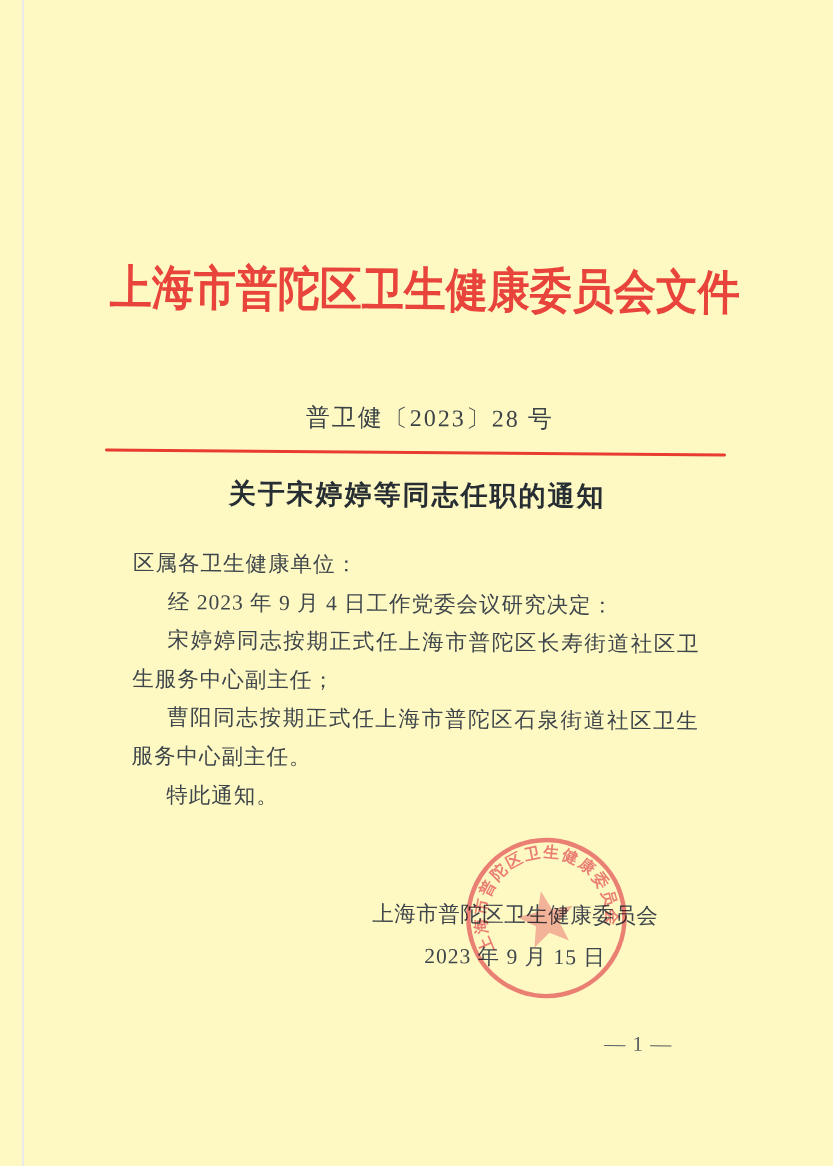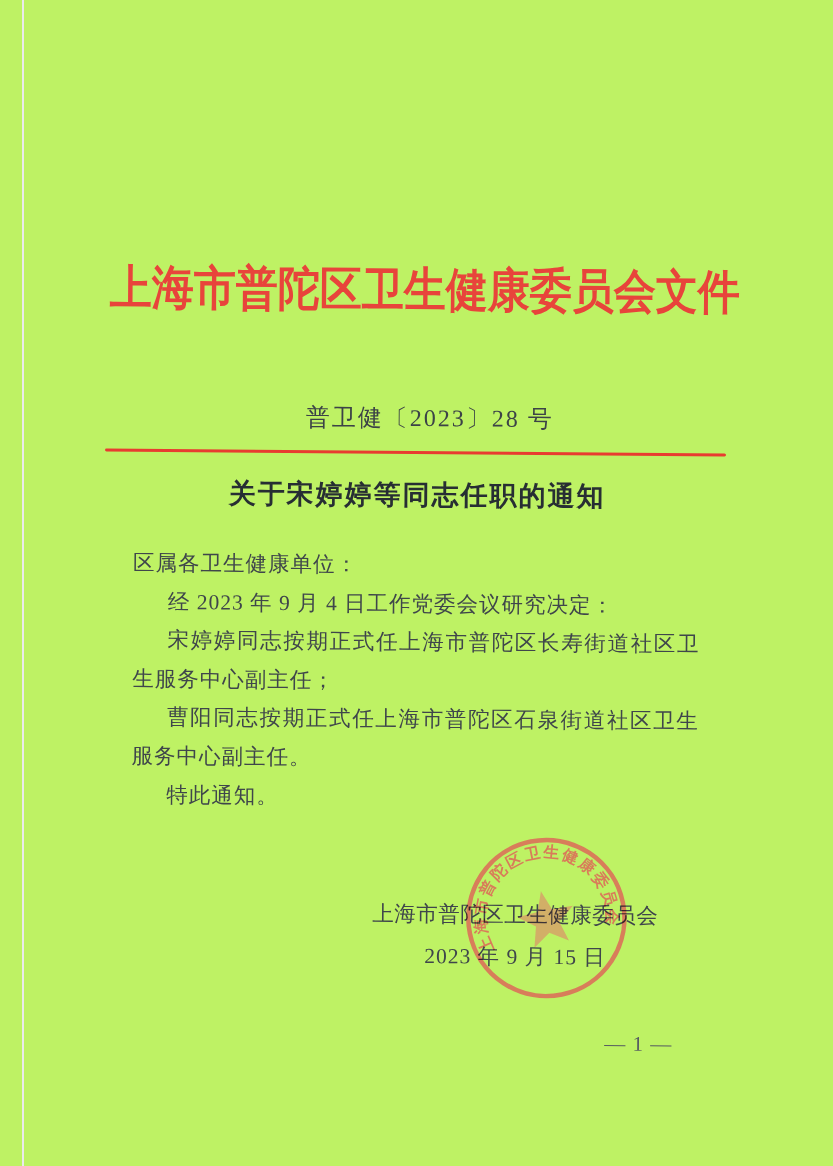--- a/index.html
+++ b/index.html
@@ -1,18 +1,18 @@
 <!DOCTYPE html>
 <html><head>
 <meta charset="utf-8">
 <style>
   html,body{margin:0;padding:0;background:#ffffff;}
   .page{
     position:relative;width:833px;height:1166px;margin:0 auto;
-    background:#bef264;overflow:hidden;
+    background:#fef9c3;overflow:hidden;
     font-family:"Liberation Serif","DejaVu Serif",serif;
   }
   .scan-edge{
     position:absolute;left:22px;top:0;bottom:0;width:2px;
     background:#eaeaec;
   }
   .content{position:absolute;inset:0;transform:rotate(0.45deg);transform-origin:50% 50%;}
   .letterhead{
     position:absolute;top:262px;left:0;width:100%;
     text-align:center;font-size:42px;font-weight:700;

